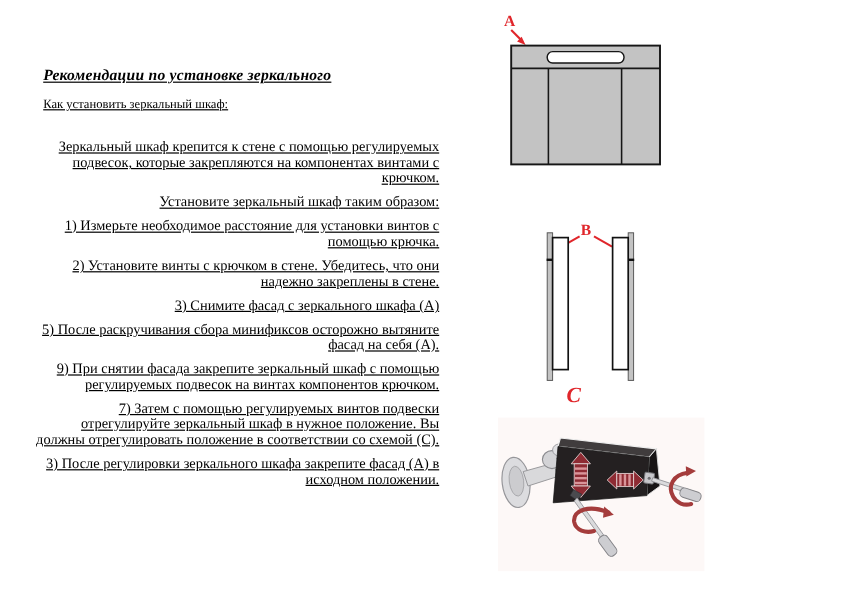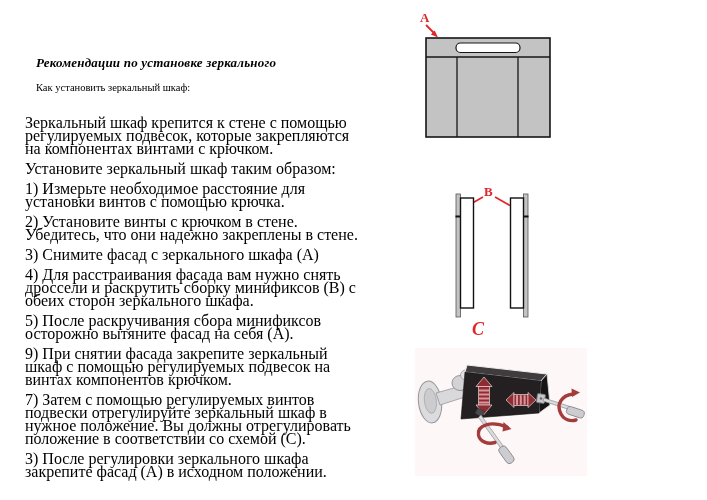--- a/index.html
+++ b/index.html
@@ -10,37 +10,39 @@
     background: #ffffff;
     overflow: hidden;
     font-family: "Liberation Serif", serif;
     color: #000000;
   }
   .textcol {
     position: absolute;
     left: 25px;
     top: 55px;
     width: 341px;
+    text-decoration: underline;
   }
   .doc-title {
     font-size: 13px;
     font-weight: bold;
     font-style: italic;
     margin: 0 0 10px 11px;
     letter-spacing: 0.2px;
   }
   .intro {
     font-size: 10.5px;
     line-height: 13px;
     margin: 0 0 22px 11px;
   }
   p.block {
-    font-size: 16px;
+    font-size: 12px;
     line-height: 13px;
     margin: 0 0 7px 0;
+    text-align: right;
   }
   .svg-abs { position: absolute; }
   #svg-a { left: 413px; top: 5px; }
   #svg-b { left: 448px; top: 183px; }
   #svg-c { left: 415px; top: 342px; }
   .red-label {
     font-family: "Liberation Serif", serif;
     font-weight: bold;
     font-size: 13px;
   }
@@ -57,21 +59,20 @@
 <div class="screen">
 
   <div class="textcol">
     <h1 class="doc-title">Рекомендации по установке зеркального</h1>
     <p class="intro">Как установить зеркальный шкаф:</p>
     <p class="block">Зеркальный шкаф крепится к стене с помощью регулируемых подвесок, которые закрепляются на компонентах винтами с крючком.</p>
     <p class="block">Установите зеркальный шкаф таким образом:</p>
     <p class="block">1) Измерьте необходимое расстояние для установки винтов с помощью крючка.</p>
     <p class="block">2) Установите винты с крючком в стене. Убедитесь, что они надежно закреплены в стене.</p>
     <p class="block">3) Снимите фасад с зеркального шкафа (А)</p>
-    <p class="block">4) Для расстраивания фасада вам нужно снять дроссели и раскрутить сборку минификсов (В) с обеих сторон зеркального шкафа.</p>
     <p class="block">5) После раскручивания сбора минификсов осторожно вытяните фасад на себя (А).</p>
     <p class="block">9) При снятии фасада закрепите зеркальный шкаф с помощью регулируемых подвесок на винтах компонентов крючком.</p>
     <p class="block">7) Затем с помощью регулируемых винтов подвески отрегулируйте зеркальный шкаф в нужное положение. Вы должны отрегулировать положение в соответствии со схемой (С).</p>
     <p class="block">3) После регулировки зеркального шкафа закрепите фасад (А) в исходном положении.</p>
   </div>
 
   <svg id="svg-a" class="svg-abs" width="145" height="140" viewBox="0 0 145 140">
     <text x="7" y="17" class="red-label" fill="#e0262b">A</text>
     <g>
       <line x1="13" y1="20" x2="21.5" y2="28.5" stroke="#e0262b" stroke-width="1.8"></line>

